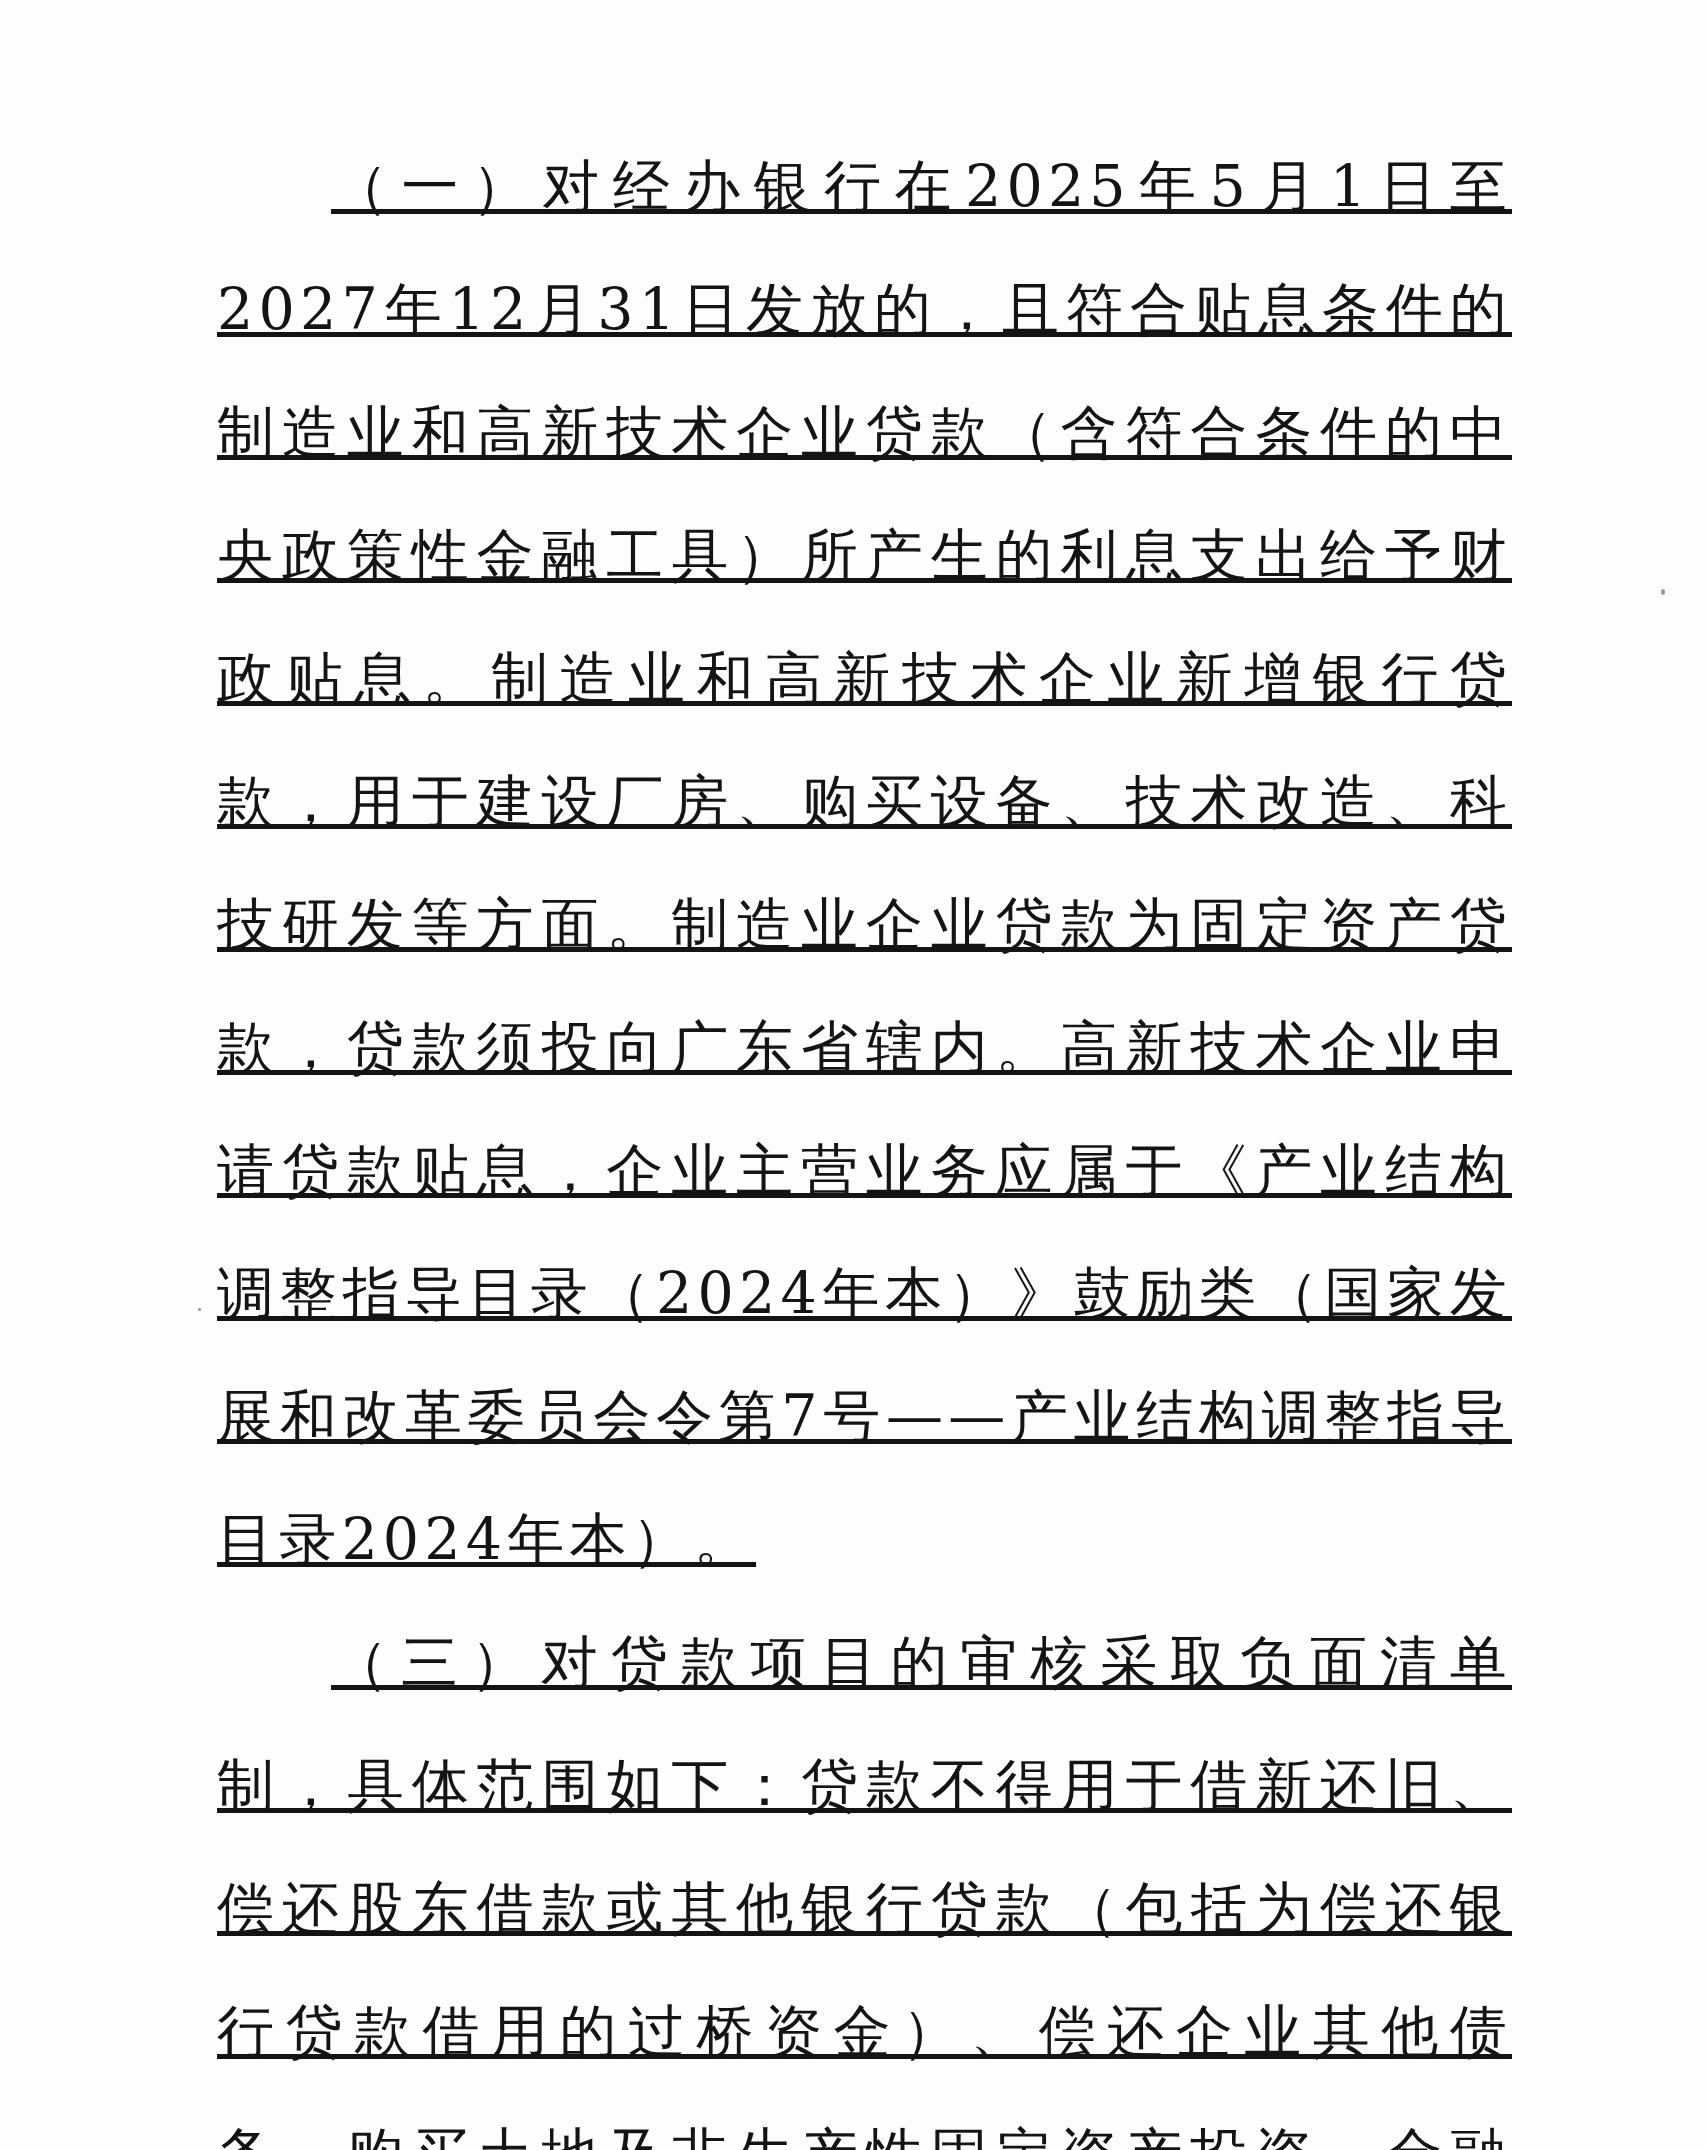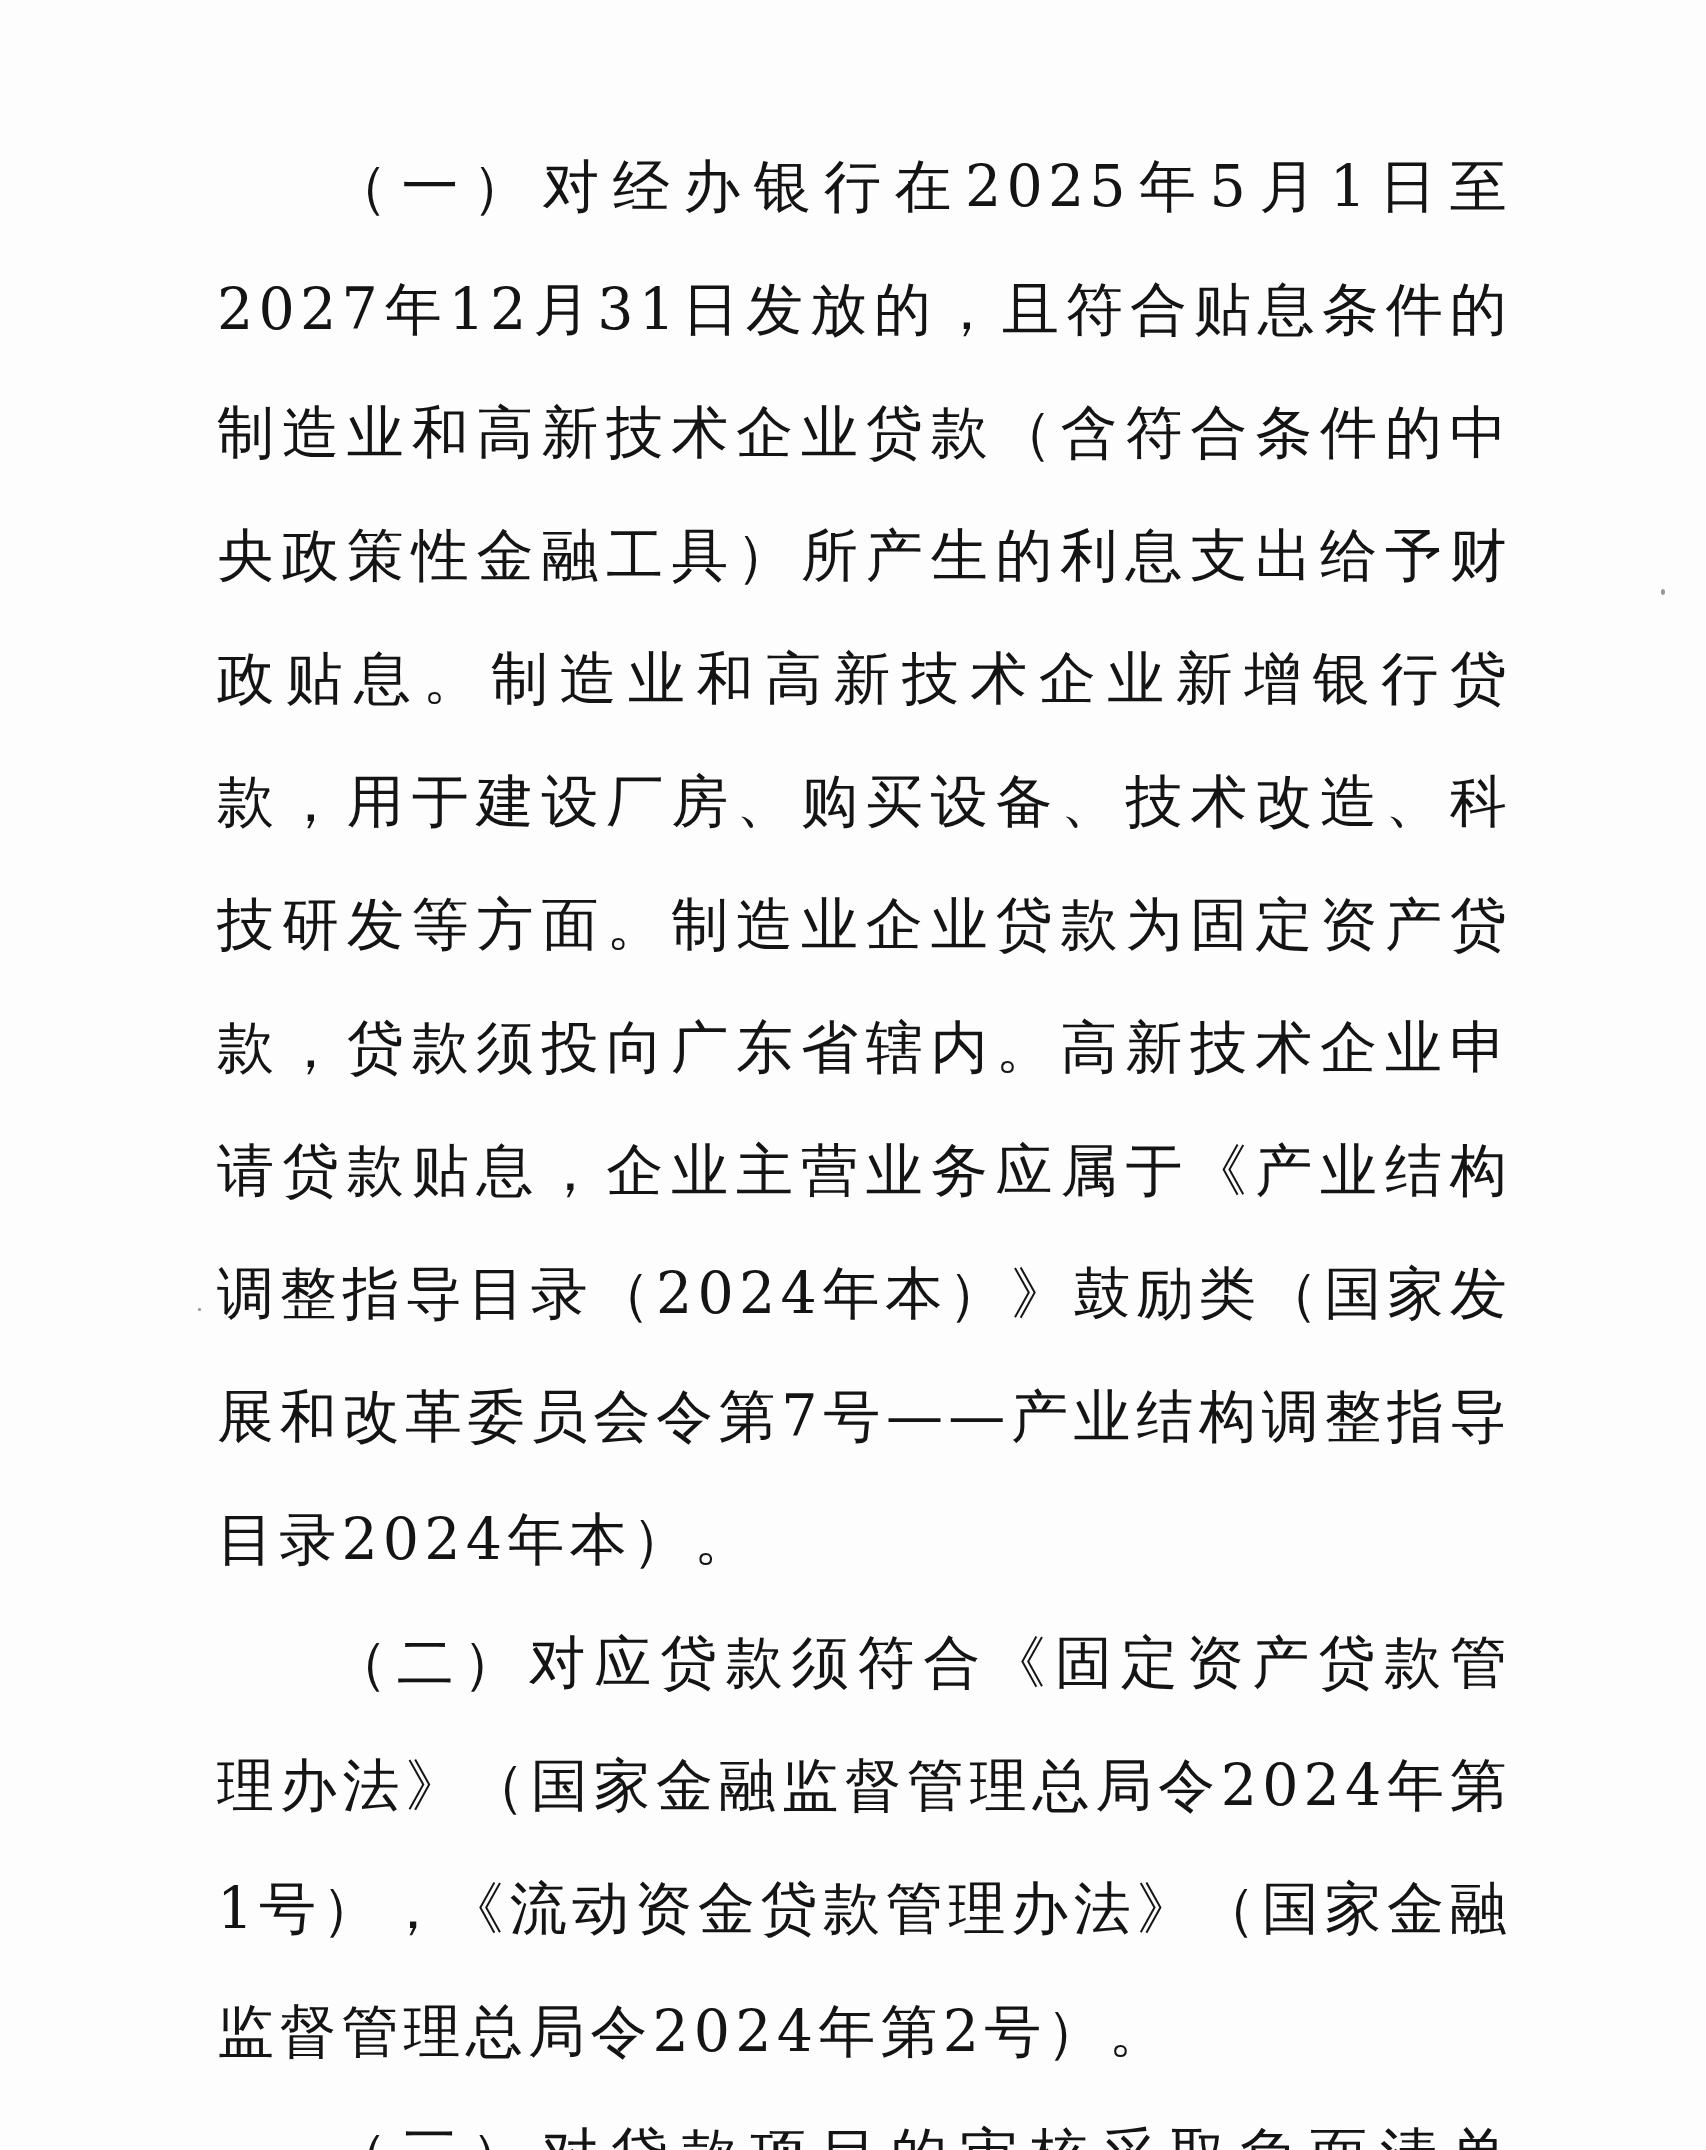--- a/index.html
+++ b/index.html
@@ -9,30 +9,29 @@
       background: #fdfdfd;
       font-family: "DejaVu Serif", "Liberation Serif", serif;
       color: #141414;
     }
     .body-text {
       position: absolute; left: 217px; top: 125px; width: 1295px;
       font-size: 57px; line-height: 123px;
       letter-spacing: 5.2px;
       text-align: justify;
     }
-    .para { margin: 0; text-indent: 2em; }
+    .para { margin: 0; text-indent: 2em; text-decoration: underline; }
     .scan-speck { position: absolute; background: #9a9a9a; border-radius: 50%; }
   </style>
 </head>
 <body>
 
 <div class="page">
   <div class="body-text">
     <p class="para">（一）对经办银行在2025年5月1日至2027年12月31日发放的，且符合贴息条件的制造业和高新技术企业贷款（含符合条件的中央政策性金融工具）所产生的利息支出给予财政贴息。制造业和高新技术企业新增银行贷款，用于建设厂房、购买设备、技术改造、科技研发等方面。制造业企业贷款为固定资产贷款，贷款须投向广东省辖内。高新技术企业申请贷款贴息，企业主营业务应属于《产业结构调整指导目录（2024年本）》鼓励类（国家发展和改革委员会令第7号——产业结构调整指导目录2024年本）。</p>
-    <p class="para">（二）对应贷款须符合《固定资产贷款管理办法》（国家金融监督管理总局令2024年第1号），《流动资金贷款管理办法》（国家金融监督管理总局令2024年第2号）。</p>
     <p class="para">（三）对贷款项目的审核采取负面清单制，具体范围如下：贷款不得用于借新还旧、偿还股东借款或其他银行贷款（包括为偿还银行贷款借用的过桥资金）、偿还企业其他债务、购买土地及非生产性固定资产投资、金融投资（如购买理财、股票、虚拟货币等套利操作）、购买个人房产、购买个人用车、房地产开发、城市改造、市政工程等，不得用于投资国家产业政策禁止和限制的项目。</p>
 
   </div>
 
   <div class="scan-speck" style="left:1661px;top:589px;width:4.3px;height:6px;"></div>
   <div class="scan-speck" style="left:198px;top:1308px;width:2.6px;height:2.6px;"></div>
 
 </div>
 
 

